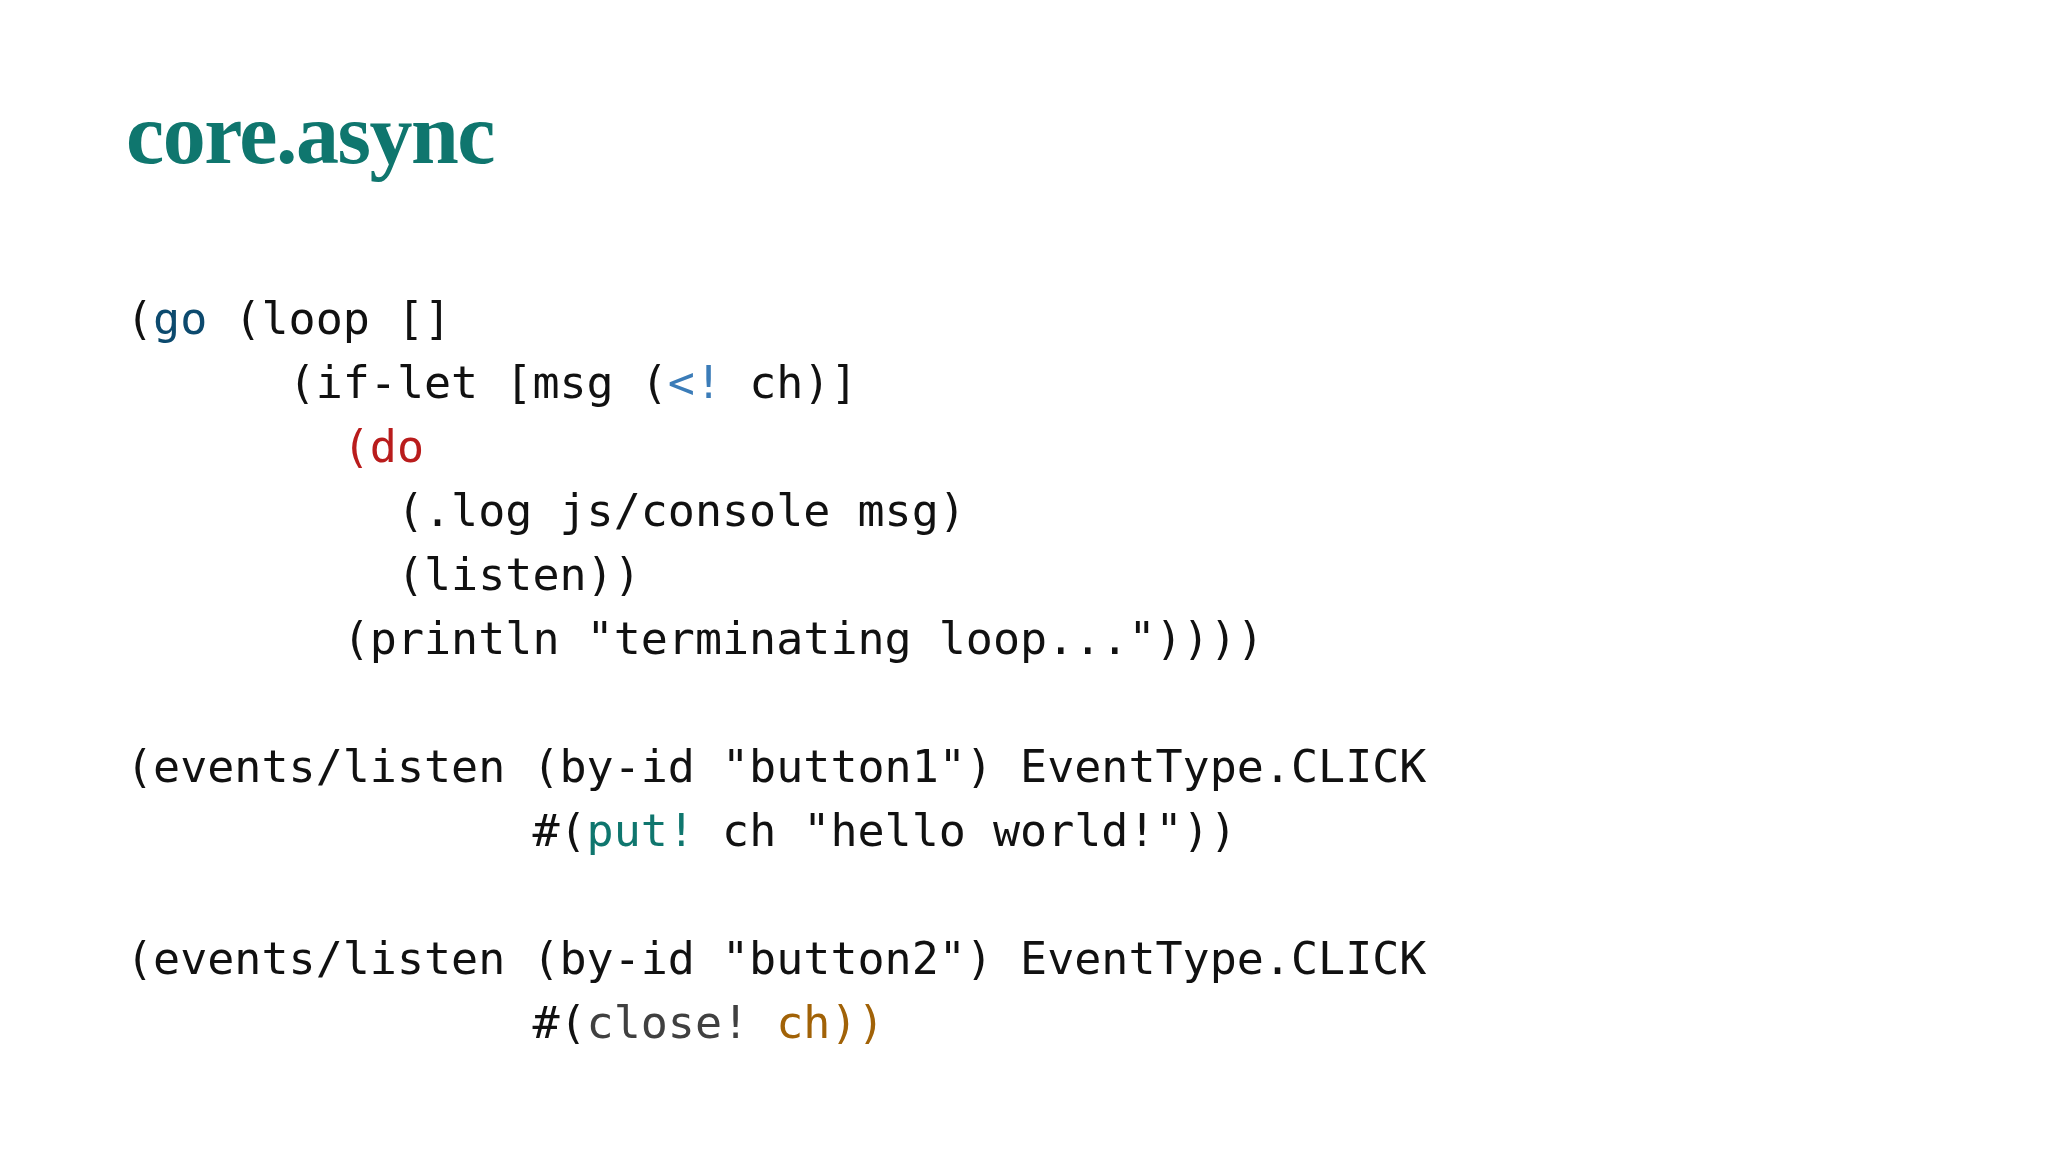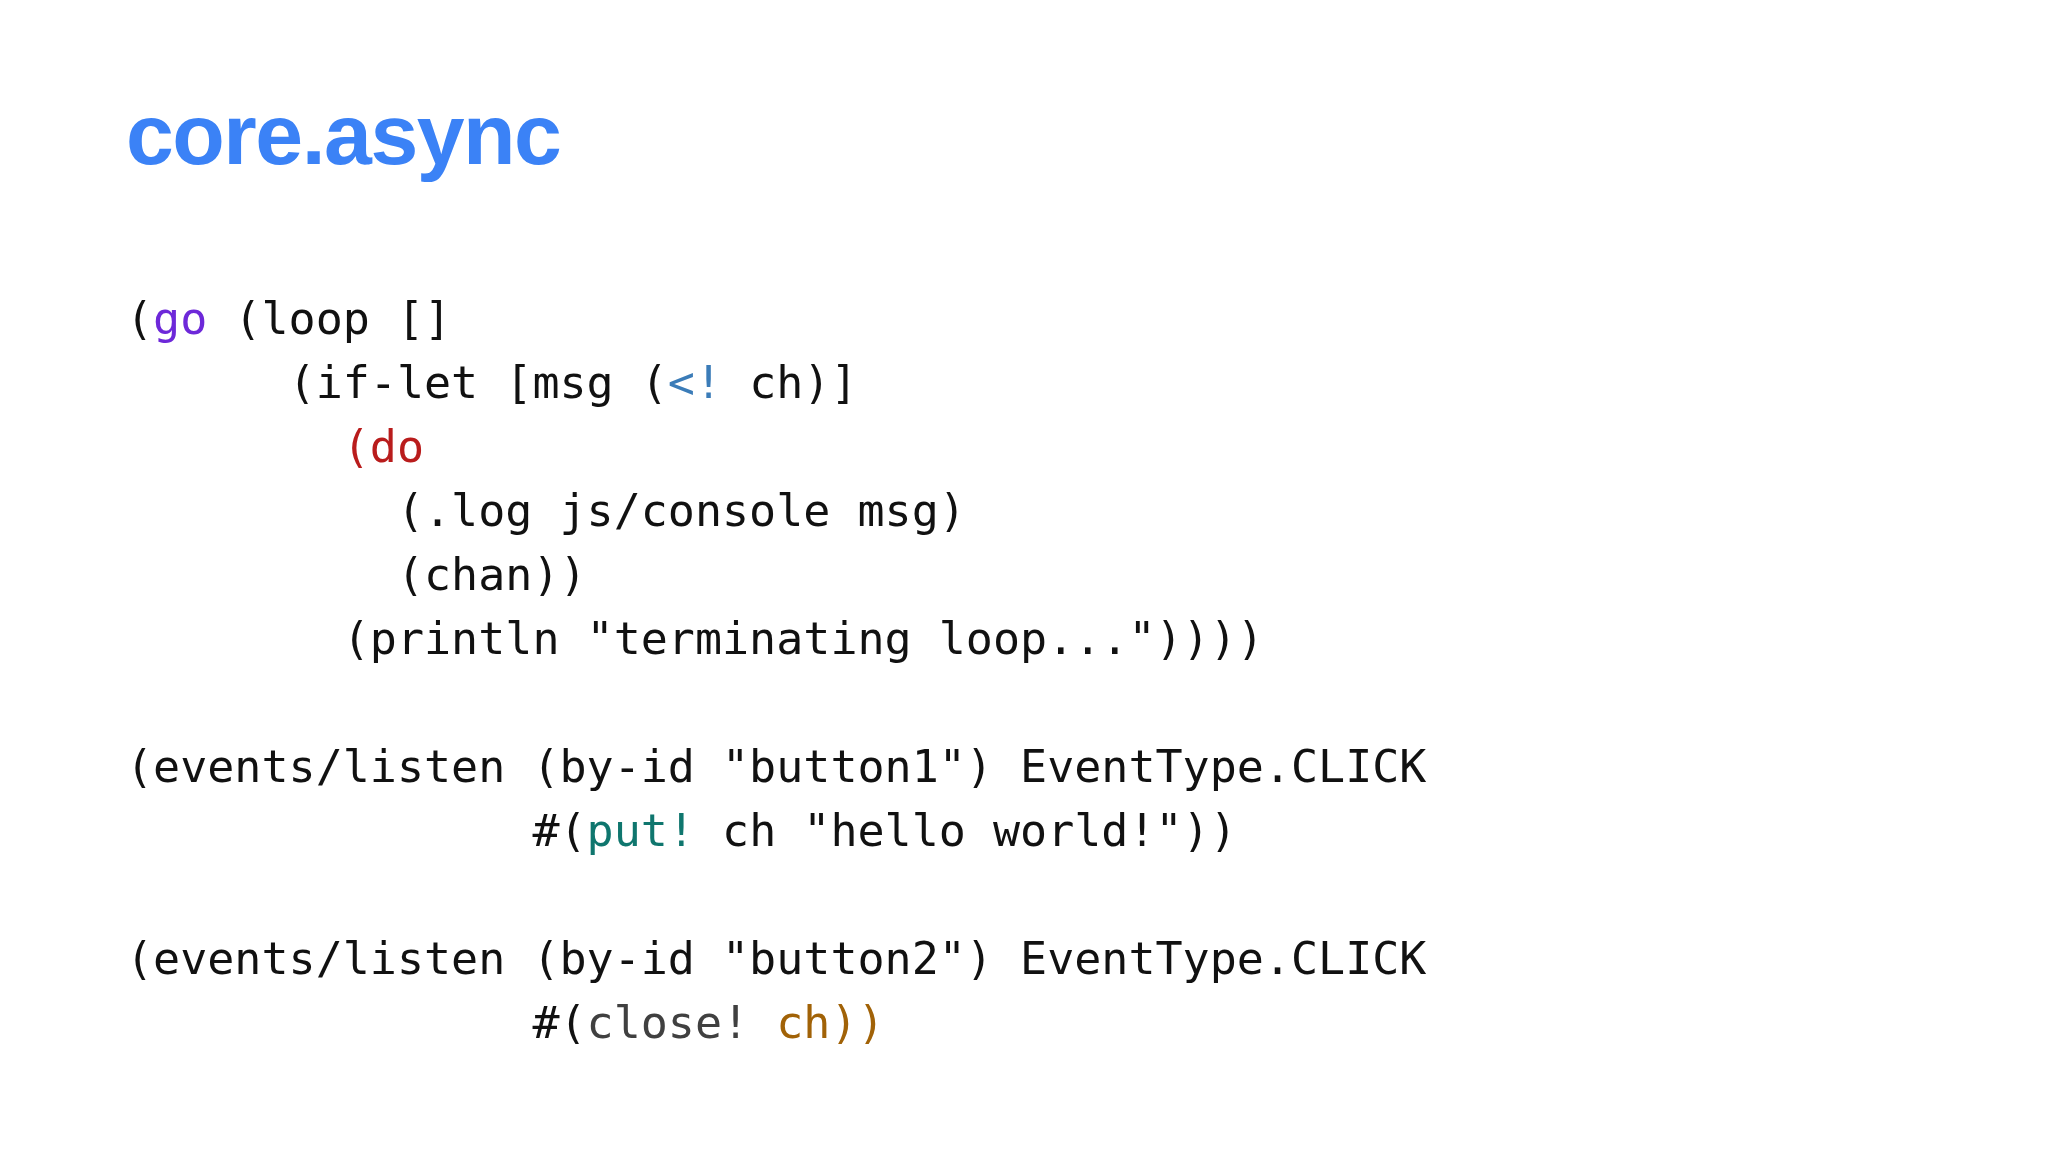--- a/index.html
+++ b/index.html
@@ -19,26 +19,26 @@
     width: 2048px;
     height: 1152px;
     background: #ffffff;
     box-sizing: border-box;
     padding: 0;
   }
   .slide-title {
     position: absolute;
     left: 126px;
     top: 28px;
-    font-family: Liberation Sans, sans-serif;
+    font-family: Liberation Serif, serif;
     font-weight: 700;
     font-size: 86px;
     line-height: 1.12;
     letter-spacing: -1.5px;
-    color: #3b82f6;
+    color: #0f766e;
     white-space: pre;
   }
   .code-block {
     position: absolute;
     left: 126px;
     top: 178px;
     font-family: "DejaVu Sans Mono", "Liberation Mono", monospace;
     font-size: 45px;
     line-height: 64px;
     color: #111111;
@@ -61,25 +61,25 @@
   }
 </style>
 </head>
 <body>
 
 <div class="slide">
 
   <h1 class="slide-title">core.async</h1>
 
   <pre class="code-block"><code><span class="code-line blank">
-</span><span class="code-line"><span class="tok-plain" style="color: rgb(17, 17, 17);">(</span><span class="tok-accent" style="color: #6d28d9;">go</span><span class="tok-plain" style="color: rgb(17, 17, 17);"> (loop []</span>
+</span><span class="code-line"><span class="tok-plain" style="color: rgb(17, 17, 17);">(</span><span class="tok-accent" style="color: #0c4a6e;">go</span><span class="tok-plain" style="color: rgb(17, 17, 17);"> (loop []</span>
 </span><span class="code-line"><span class="tok-plain" style="color: rgb(17, 17, 17);">      (if-let [msg (</span><span class="tok-accent" style="color: rgb(59, 124, 184);">&lt;!</span><span class="tok-plain" style="color: rgb(17, 17, 17);"> ch)]</span>
 </span><span class="code-line"><span class="tok-plain" style="color: #b91c1c;">        (do</span>
 </span><span class="code-line"><span class="tok-plain" style="color: rgb(17, 17, 17);">          (.log js/console msg)</span>
-</span><span class="code-line"><span class="tok-plain" style="color: rgb(17, 17, 17);">          (chan))</span>
+</span><span class="code-line"><span class="tok-plain" style="color: rgb(17, 17, 17);">          (listen))</span>
 </span><span class="code-line"><span class="tok-plain" style="color: rgb(17, 17, 17);">        (println "terminating loop..."))))</span>
 </span><span class="code-line blank">
 </span><span class="code-line"><span class="tok-plain" style="color: rgb(17, 17, 17);">(events/listen (by-id "button1") EventType.CLICK</span>
 </span><span class="code-line"><span class="tok-plain" style="color: rgb(17, 17, 17);">               #(</span><span class="tok-accent" style="color: #0f766e;">put!</span><span class="tok-plain" style="color: rgb(17, 17, 17);"> ch "hello world!"))</span>
 </span><span class="code-line blank">
 </span><span class="code-line"><span class="tok-plain" style="color: rgb(17, 17, 17);">(events/listen (by-id "button2") EventType.CLICK</span>
 </span><span class="code-line"><span class="tok-plain" style="color: rgb(17, 17, 17);">               #(</span><span class="tok-accent" style="color: #404040;">close!</span><span class="tok-plain" style="color: #a16207;"> ch))</span>
 </span></code></pre>
 
 </div>

